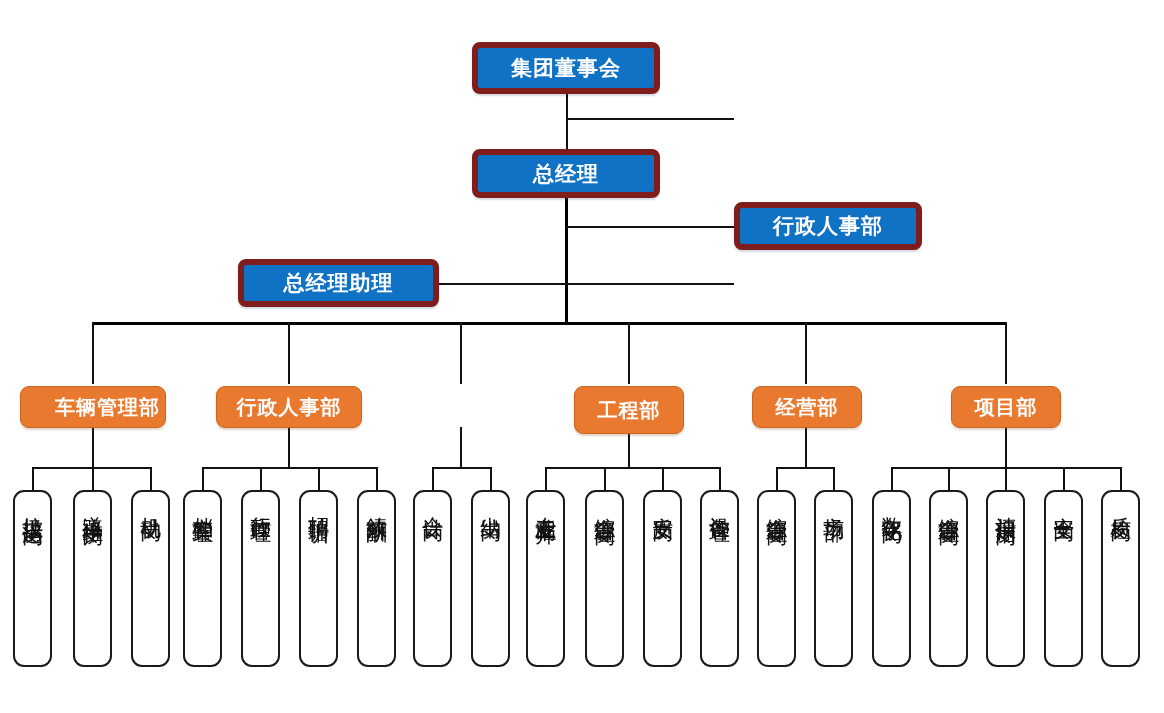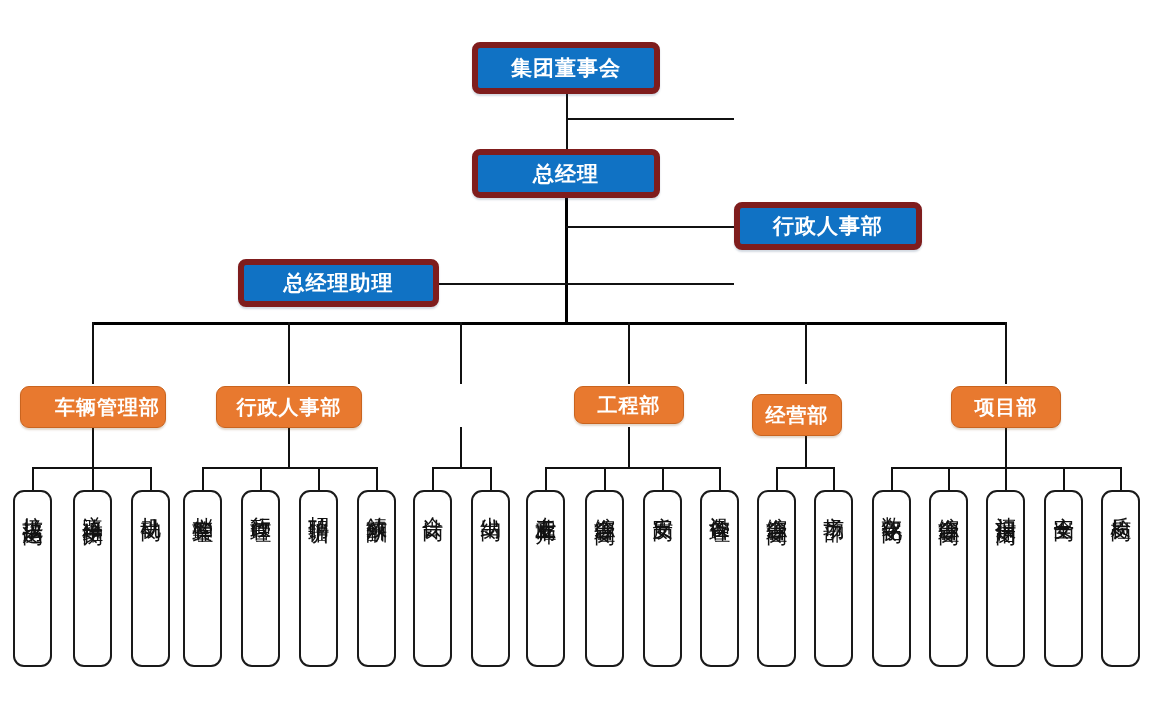--- a/index.html
+++ b/index.html
@@ -129,23 +129,23 @@
   <div class="node blue" style="left:734px;top:202px;width:188px;height:48px;">行政人事部</div>
 
   <div class="node blue" style="left:238px;top:259px;width:201px;height:48px;">总经理助理</div>
 
 
   <div class="node orange" style="left:20px;top:386px;width:146px;height:42px;padding-left:29px;">车辆管理部</div>
 
   <div class="node orange" style="left:216px;top:386px;width:146px;height:42px;">行政人事部</div>
 
 
-  <div class="node orange" style="left:574px;top:386px;width:110px;height:38px;text-align:center;">工程部</div>
+  <div class="node orange" style="left:574px;top:386px;width:110px;height:48px;text-align:center;">工程部</div>
 
-  <div class="node orange" style="left:752px;top:394px;width:90px;height:42px;">经营部</div>
+  <div class="node orange" style="left:752px;top:386px;width:110px;height:42px;">经营部</div>
 
   <div class="node orange" style="left:951px;top:386px;width:110px;height:42px;">项目部</div>
 
   <div class="node leaf" style="left:13px;top:490px;width:39px;height:177px;">垃圾清运岗</div>
   <div class="node leaf" style="left:73px;top:490px;width:39px;height:177px;">道路维护岗</div>
   <div class="node leaf" style="left:131px;top:490px;width:39px;height:177px;">机动岗</div>
 
   <div class="node leaf" style="left:183px;top:490px;width:39px;height:177px;">档案管理</div>
   <div class="node leaf" style="left:241px;top:490px;width:39px;height:177px;">行政管理</div>
   <div class="node leaf" style="left:299px;top:490px;width:39px;height:177px;">招聘培训</div>

